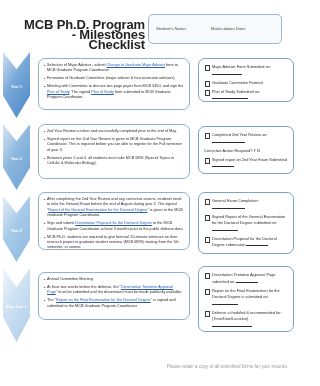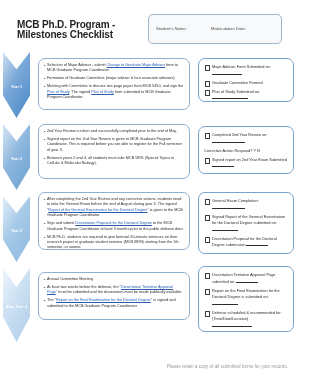--- a/index.html
+++ b/index.html
@@ -11,22 +11,22 @@
     color:#1a1a1a;
     overflow:hidden;
     position:relative;
   }
   .page{position:relative;width:298px;height:386px;}
 
   
   .header{position:absolute;left:0;top:14px;width:298px;height:34px;}
   .doc-title{
     position:absolute;left:17px;top:6px;width:128px;
-    font-size:10px;font-weight:bold;letter-spacing:-0.15px;
-    color:#231f20;line-height:10px;
+    font-size:13px;font-weight:bold;letter-spacing:-0.15px;
+    color:#231f20;line-height:10px;text-align:right;
   }
   .student-box{
     position:absolute;left:148px;top:0px;width:134px;height:30px;
     border:1px solid #9fb6cd;border-radius:5px;
     background:#f7f9fb;
     box-sizing:border-box;
   }
   .student-box .lbl{
     position:absolute;font-size:4.2px;color:#4a4a4a;white-space:nowrap;
   }

